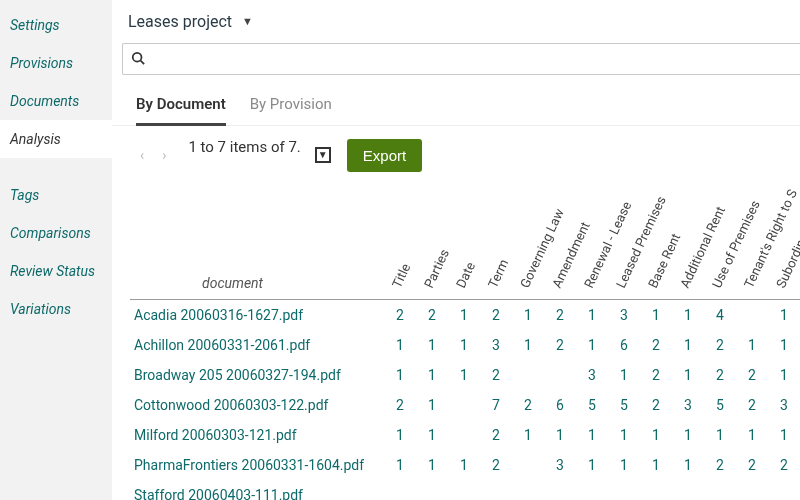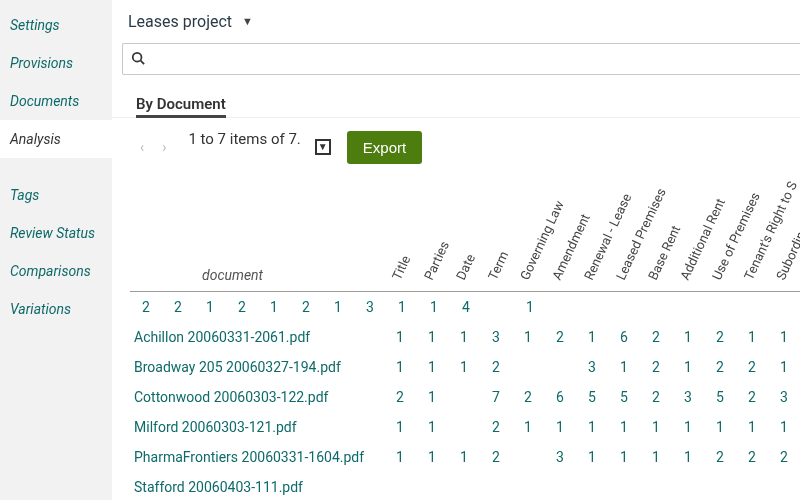--- a/index.html
+++ b/index.html
@@ -10,21 +10,21 @@
   .side-item.active { background: #fff; color: #333; }
   .side-spacer { height: 18px; }
   .main { flex: 1; display: flex; flex-direction: column; padding-top: 6px; overflow: hidden; }
   .project { padding: 6px 0 12px 16px; font-size: 16px; color: #2a3b47; display: flex; align-items: center; gap: 10px; }
   .project .caret { font-size: 11px; color: #444; }
   .search-row { margin: 0 0 6px 10px; }
   .search { border: 1px solid #c9c9c9; border-right: none; border-radius: 2px 0 0 2px; height: 32px; display: flex; align-items: center; padding: 0 8px; }
   .search svg { width: 14px; height: 14px; }
   .search input { border: none; outline: none; flex: 1; font-size: 14px; margin-left: 6px; }
   .tabs { display: flex; gap: 24px; padding: 8px 0 0 24px; border-bottom: 1px solid #eee; }
-  .tab { color: #8a8a8a; padding: 6px 0 2px 0; cursor: pointer; font-size: 15px; }
+  .tab { color: #8a8a8a; padding: 6px 0 10px 0; cursor: pointer; font-size: 15px; }
   .tab.active { color: #333; font-weight: 600; border-bottom: 3px solid #444; margin-bottom: -1px; }
   .toolbar { display: flex; align-items: center; gap: 10px; padding: 12px 0 12px 24px; }
   .nav-arrow { color: #bbb; font-size: 14px; padding: 2px 4px; cursor: pointer; user-select: none; }
   .range { color: #333; margin: 0 4px 16px 8px; font-size: 15px; }
   .picker { width: 16px; height: 16px; border: 2px solid #333; display: inline-flex; align-items: center; justify-content: center; font-size: 10px; line-height: 1; cursor: pointer; }
   .export { background: #4d7c0f; color: #fff; border: none; border-radius: 3px; padding: 8px 16px; font-size: 15px; cursor: pointer; margin-left: 6px; }
   .table-wrap { flex: 1; overflow: hidden; padding-left: 18px; }
   .thead, .trow { display: flex; align-items: flex-end; }
   .thead { height: 116px; border-bottom: 1px solid #9b9b9b; }
   .doc-col { width: 254px; flex: 0 0 254px; padding: 0 0 8px 72px; color: #555; font-size: 14px; font-style: italic; }
@@ -38,22 +38,22 @@
 <body>
 
 <div class="app">
   <div class="sidebar">
     <div class="side-item">Settings</div>
     <div class="side-item">Provisions</div>
     <div class="side-item">Documents</div>
     <div class="side-item active">Analysis</div>
     <div class="side-spacer"></div>
     <div class="side-item">Tags</div>
+    <div class="side-item">Comparisons</div>
     <div class="side-item">Review Status</div>
-    <div class="side-item">Comparisons</div>
     <div class="side-item">Variations</div>
   </div>
 
   <div class="main">
     <div class="project">
       <span>Leases project</span>
       <span class="caret">▼</span>
     </div>
 
     <div class="search-row">
@@ -63,20 +63,21 @@
             <circle cx="7" cy="7" r="5"></circle>
               <line x1="11" y1="11" x2="15" y2="15"></line>
           </svg>
         </span>
         <input type="text" placeholder="" style="">
       </div>
     </div>
 
     <div class="tabs">
       <div class="tab active">By Document</div>
+      <div class="tab">By Provision</div>
     </div>
 
     <div class="toolbar">
       <span class="nav-arrow">‹</span>
       <span class="nav-arrow">›</span>
       <span class="range">1 to 7 items of 7.</span>
       <span class="picker">▼</span>
       <button class="export">Export</button>
     </div>
 
@@ -120,20 +121,21 @@
             <span>Tenant's Right to S</span>
           </div>
         <div class="hcell">
             <span>Subordination</span>
           </div>
 
       </div>
 
       <div id="tbody">
           <div class="trow">
+            <div class="name-cell">Acadia 20060316-1627.pdf</div>
             <div class="vcell">2</div>
             <div class="vcell">2</div>
             <div class="vcell">1</div>
             <div class="vcell">2</div>
             <div class="vcell">1</div>
             <div class="vcell">2</div>
             <div class="vcell">1</div>
             <div class="vcell">3</div>
             <div class="vcell">1</div>
             <div class="vcell">1</div>

